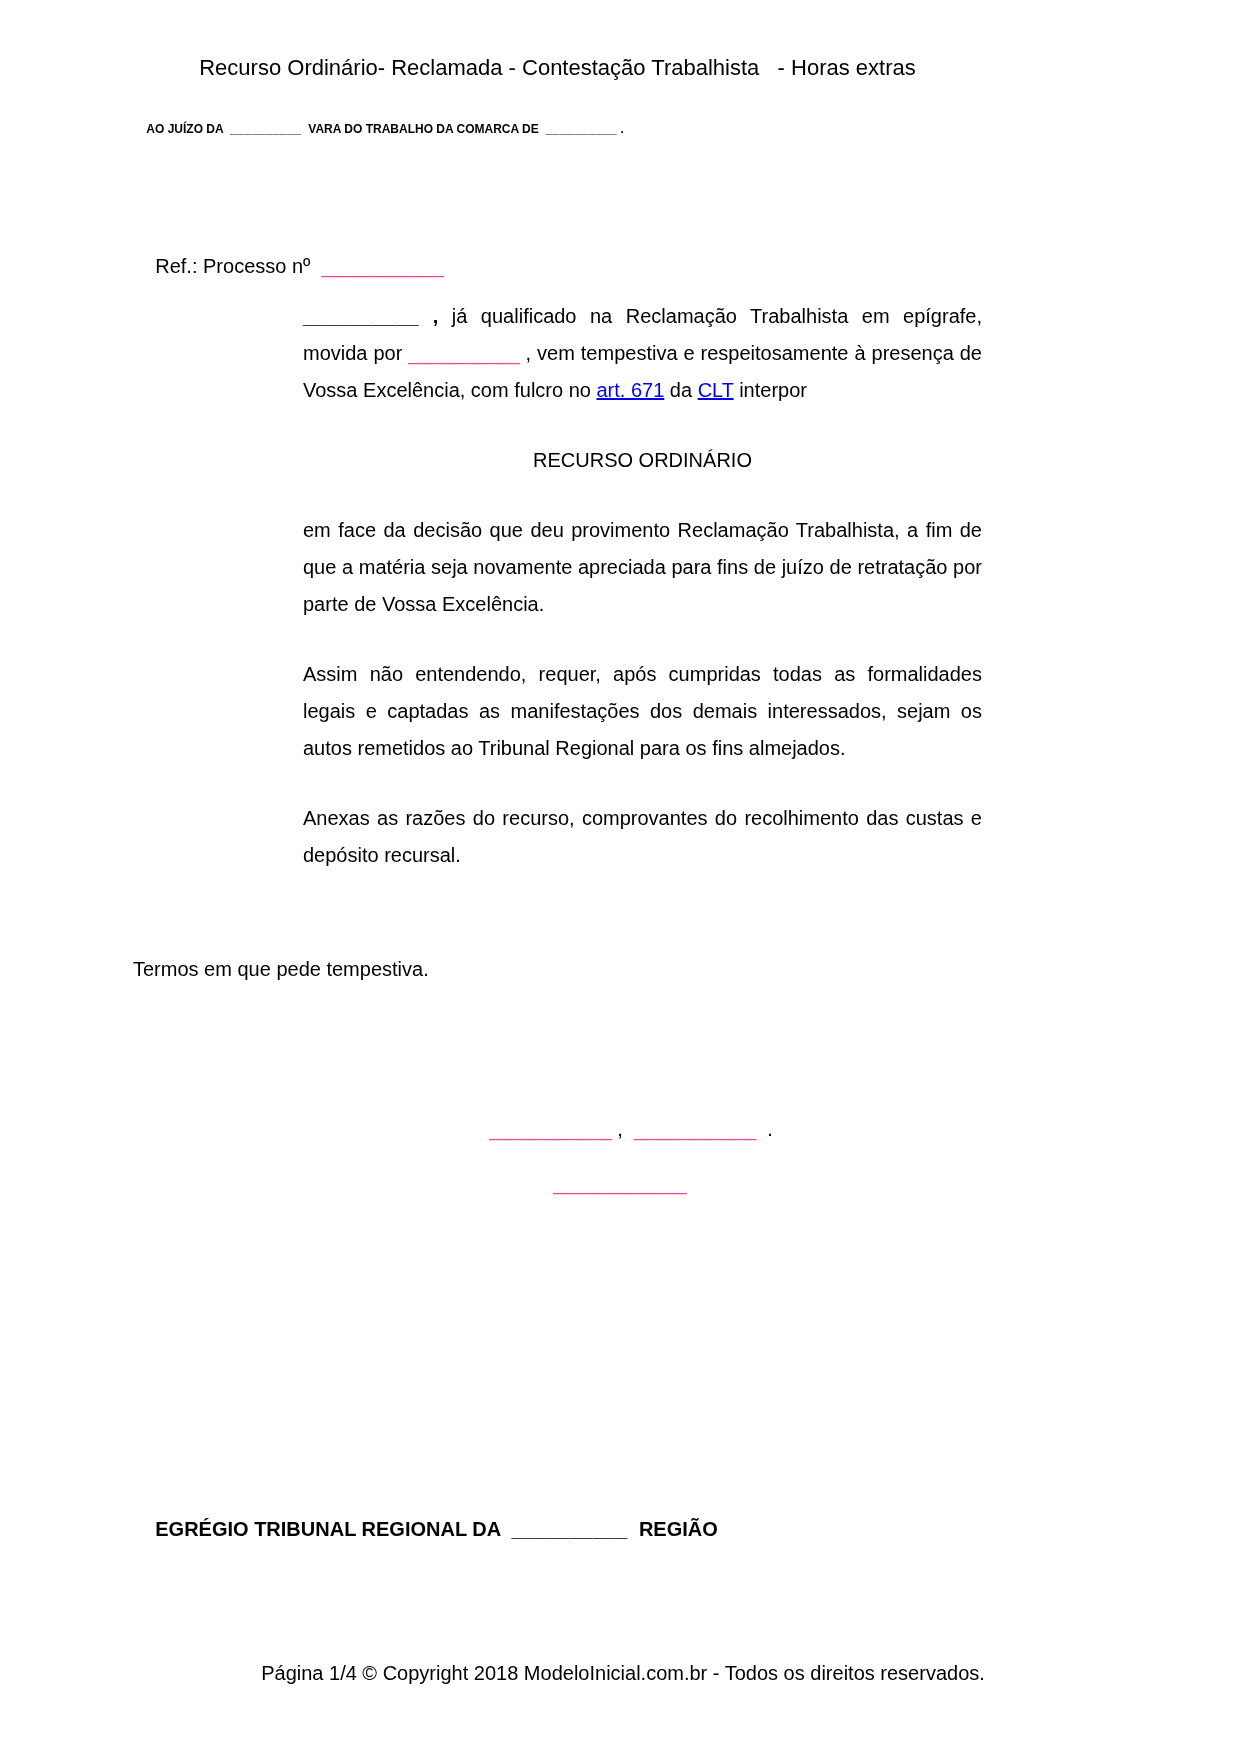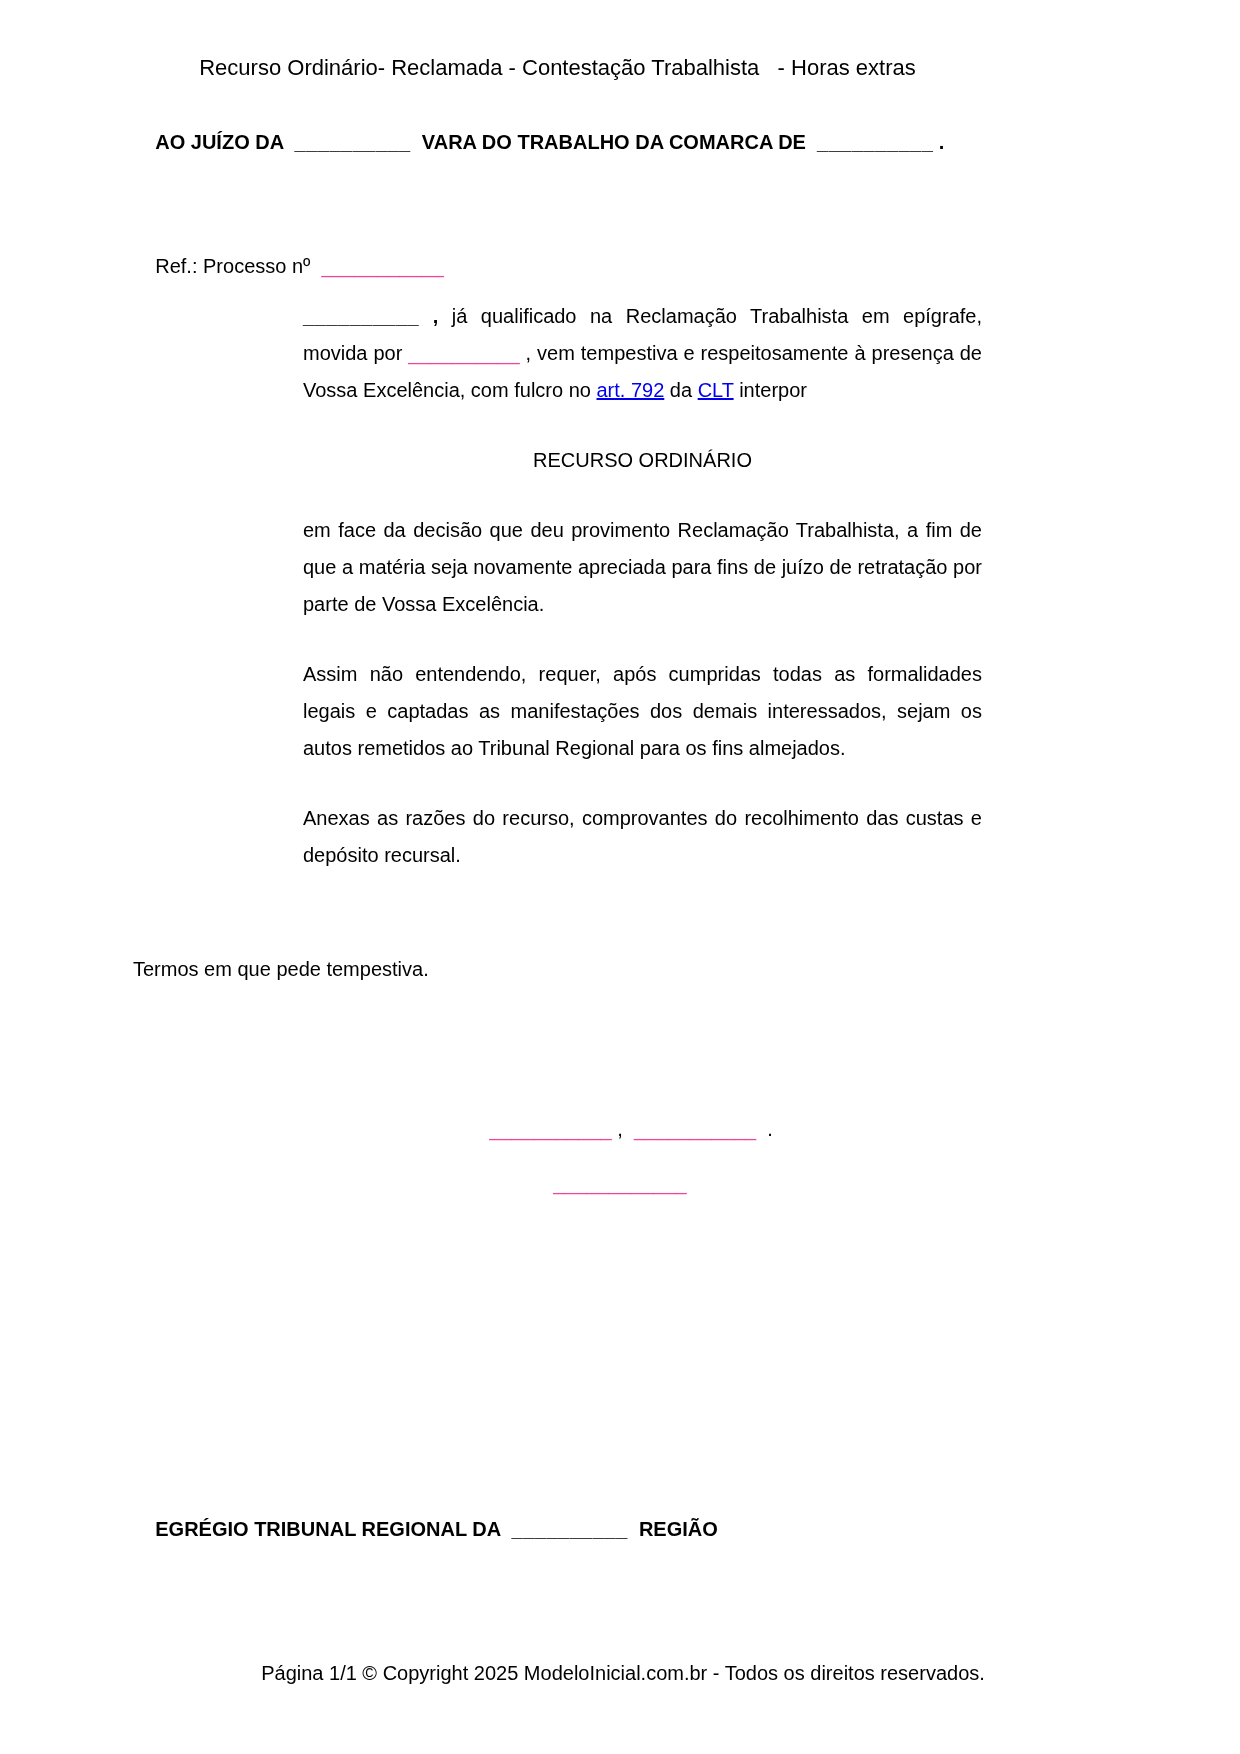--- a/index.html
+++ b/index.html
@@ -23,21 +23,21 @@
     width: 849px;
     text-align: center;
     font-size: 22px;
     white-space: pre-wrap;
   }
   .addressee {
     position: absolute;
     top: 108px;
     left: 133px;
     width: 980px;
-    font-size: 20px;
+    font-size: 12px;
     font-weight: bold;
     white-space: pre-wrap;
   }
   .ref-line {
     position: absolute;
     top: 232px;
     left: 133px;
     font-size: 20px;
     white-space: pre-wrap;
   }
@@ -123,21 +123,21 @@
   <div class="addressee">
     <span>AO JUÍZO DA  </span><span class="blank-solid">__________</span><span>  VARA DO TRABALHO DA COMARCA DE  </span><span class="blank-solid">__________</span><span> .</span>
   </div>
 
   <div class="ref-line">
     <span>Ref.: Processo nº  </span><span class="blank-grey">___________</span>
   </div>
 
   <div class="body-block">
 
-    <p><span class="blank-solid">__________</span><b> ,</b><span> já qualificado na Reclamação Trabalhista em epígrafe, movida por </span><span class="blank-grey">__________</span><span> ,  vem tempestiva e respeitosamente à presença de Vossa Excelência, com fulcro no </span><a class="link">art. 792</a><span> da </span><a class="link">CLT</a><span> interpor</span></p>
+    <p><span class="blank-solid">__________</span><b> ,</b><span> já qualificado na Reclamação Trabalhista em epígrafe, movida por </span><span class="blank-grey">__________</span><span> ,  vem tempestiva e respeitosamente à presença de Vossa Excelência, com fulcro no </span><a class="link">art. 671</a><span> da </span><a class="link">CLT</a><span> interpor</span></p>
 
     <p class="doc-heading">RECURSO ORDINÁRIO</p>
 
     <p>em face da decisão que deu provimento Reclamação Trabalhista, a fim de que a matéria seja novamente apreciada para fins de juízo de retratação por parte de Vossa Excelência.</p>
 
     <p>Assim não entendendo, requer, após cumpridas todas as formalidades legais e captadas as manifestações dos demais interessados, sejam os autos remetidos ao Tribunal Regional para os fins almejados.</p>
 
     <p>Anexas as razões do recurso, comprovantes do recolhimento das custas e depósito recursal.</p>
 
   </div>
@@ -149,15 +149,15 @@
   </div>
 
   <div class="signature-line">
     <span class="blank-grey">____________</span>
   </div>
 
   <div class="tribunal-line">
     <span>EGRÉGIO TRIBUNAL REGIONAL DA  </span><span class="blank-solid">__________</span><span>  REGIÃO</span>
   </div>
 
-  <div class="doc-footer">Página 1/1 © Copyright 2025 ModeloInicial.com.br - Todos os direitos reservados.</div>
+  <div class="doc-footer">Página 1/4 © Copyright 2018 ModeloInicial.com.br - Todos os direitos reservados.</div>
 
 </div>
 
 </body></html>

